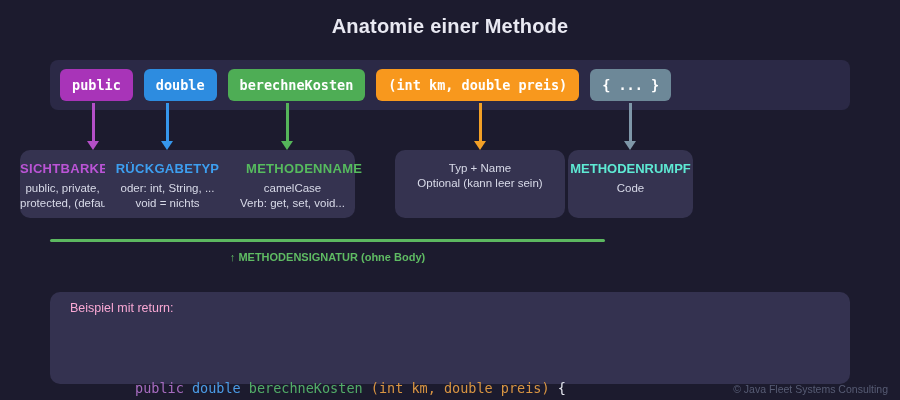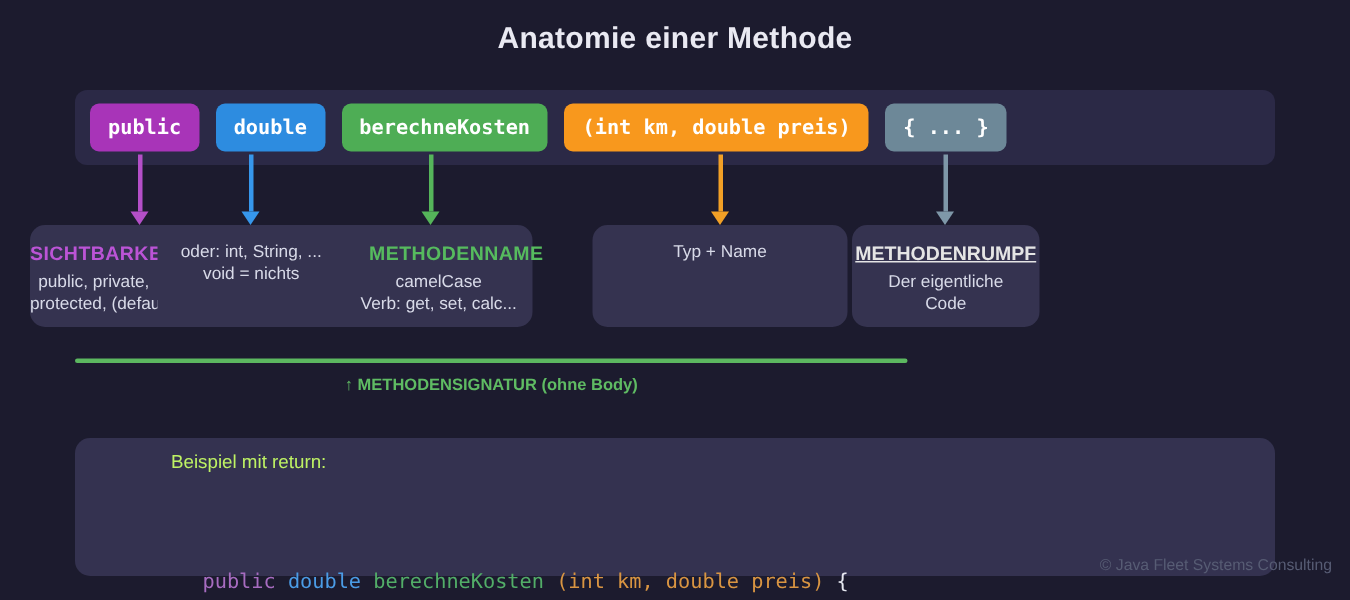--- a/index.html
+++ b/index.html
@@ -63,28 +63,28 @@
   }
   .sig-label{
     position:absolute;left:50px;top:251px;width:555px;text-align:center;
     font-size:11px;font-weight:bold;color:#5fbb63;
   }
 
   .code-box{
     position:absolute;left:50px;top:292px;width:800px;height:92px;
     background:#343250;border-radius:10px;
   }
-  .code-intro{position:absolute;left:20px;top:9px;font-size:12.5px;color:#bef264;margin-left:44px;}
+  .code-intro{position:absolute;left:20px;top:9px;font-size:12.5px;color:#f9a8d4;}
   .code{
     position:absolute;left:20px;top:28px;
     font-family:"DejaVu Sans Mono",monospace;
     font-size:13.5px;line-height:19.5px;white-space:pre;color:#e6e8f0;
   }
 
-  .footer{position:absolute;right:12px;top:371px;font-size:10.5px;color:#575c74;}
+  .footer{position:absolute;right:12px;top:383px;font-size:10.5px;color:#575c74;}
 </style>
 </head>
 <body>
 
 <div class="stage">
 
   <h1 class="title">Anatomie einer Methode</h1>
 
   <div class="method-bar">
     <span class="chip" style="background: rgb(168, 52, 184);">public</span>
@@ -115,37 +115,38 @@
     <div class="a-head"></div>
   </div>
 
   <div class="card card-main">
     <div class="col col-0">
       <div class="card-h" style="color: rgb(187, 84, 214);">SICHTBARKEIT</div>
       <div class="card-l">public, private,</div>
       <div class="card-l">protected, (default)</div>
     </div>
     <div class="col col-1">
+      <div class="card-h" style="color: rgb(61, 159, 240);">RÜCKGABETYP</div>
       <div class="card-l">oder: int, String, ...</div>
       <div class="card-l">void = nichts</div>
     </div>
     <div class="col col-2">
       <div class="card-h" style="color: rgb(86, 187, 94); margin-left: 16px;">METHODENNAME</div>
       <div class="card-l">camelCase</div>
-      <div class="card-l">Verb: get, set, calc...</div>
+      <div class="card-l">Verb: get, set, void...</div>
     </div>
   </div>
 
   <div class="card card-param">
     <div class="card-l">Typ + Name</div>
+    <div class="card-l">Optional (kann leer sein)</div>
   </div>
 
   <div class="card card-rumpf">
-    <div class="card-h" style="color: #e5e5e5; text-decoration: underline;">METHODENRUMPF</div>
-    <div class="card-l">Der eigentliche</div>
+    <div class="card-h" style="color: #5eead4;">METHODENRUMPF</div>
     <div class="card-l">Code</div>
   </div>
 
   <div class="sig-line"></div>
   <div class="sig-label">↑ METHODENSIGNATUR (ohne Body)</div>
 
   <div class="code-box">
     <div class="code-intro">Beispiel mit return:</div>
     <div class="code">
       <div class="code-line">

